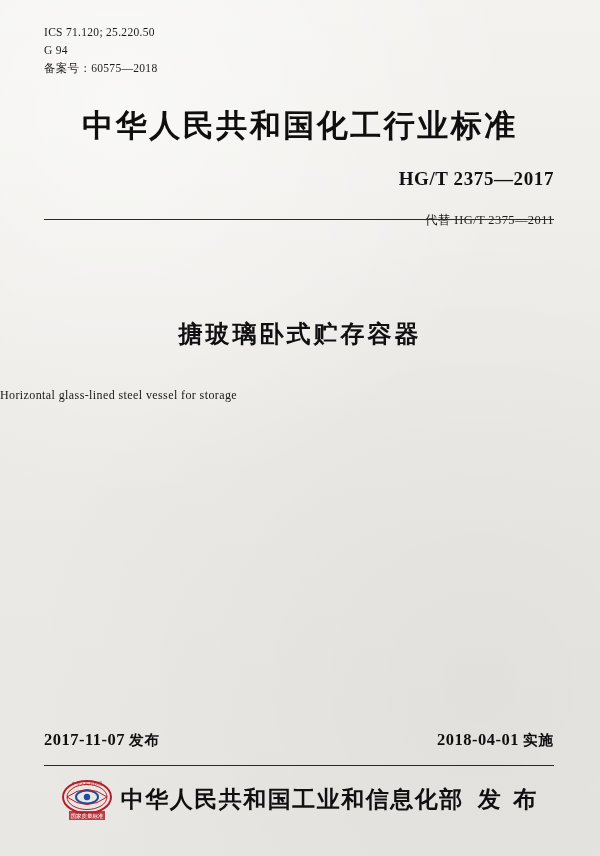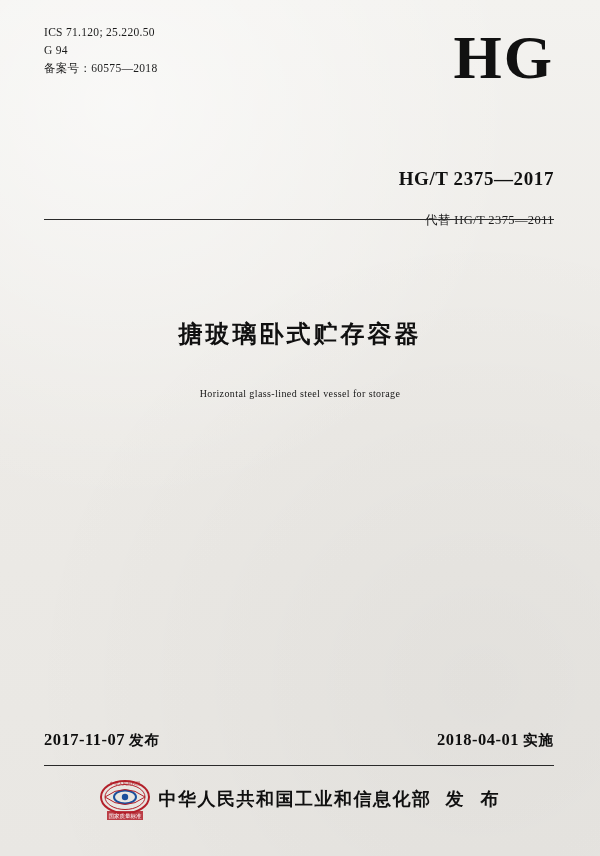--- a/index.html
+++ b/index.html
@@ -112,23 +112,22 @@
     font-weight: bold;
     font-size: 24px;
     letter-spacing: 3px;
     color: #101010;
   }
   .en-title {
     position: absolute;
     left: 0;
     right: 0;
     top: 388px;
-    text-align: center;
-    font-family: "Liberation Serif", serif;
-    font-size: 10px;
+    font-family: "Liberation Serif", serif;
+    font-size: 12px;
     letter-spacing: .4px;
     color: #171717;
   }
 
   
   .dates {
     position: absolute;
     left: 44px;
     right: 46px;
     top: 730px;
@@ -164,23 +163,23 @@
   .publisher-row {
     position: absolute;
     left: 0;
     right: 0;
     top: 776px;
     display: flex;
     justify-content: center;
     align-items: center;
   }
   .publisher-text {
-    font-family: Liberation Mono, monospace;
-    font-weight: bold;
-    font-size: 18px;
+    font-family: Liberation Sans, sans-serif;
+    font-weight: bold;
+    font-size: 23px;
     letter-spacing: 1.5px;
     color: #101010;
   }
   .publisher-text .pub {
     margin-left: 14px;
     letter-spacing: 3px;
   }
 
   
   .emblem {
@@ -196,22 +195,22 @@
 
 <div class="page">
   <div class="noise"></div>
 
   <div class="meta">
     <div>ICS 71.120; 25.220.50</div>
     <div>G 94</div>
     <div>备案号：60575—2018</div>
   </div>
 
-  <div class="hg">HG</div>
-
+
+  <div class="std-title">中华人民共和国化工行业标准</div>
 
   <div class="codes">
     <div class="code-main">HG/T 2375—2017</div>
     <div class="code-sub">代替 HG/T 2375—2011</div>
   </div>
 
   <div class="rule"></div>
 
   <div class="cn-title">搪玻璃卧式贮存容器</div>
   <div class="en-title">Horizontal glass-lined steel vessel for storage</div>

